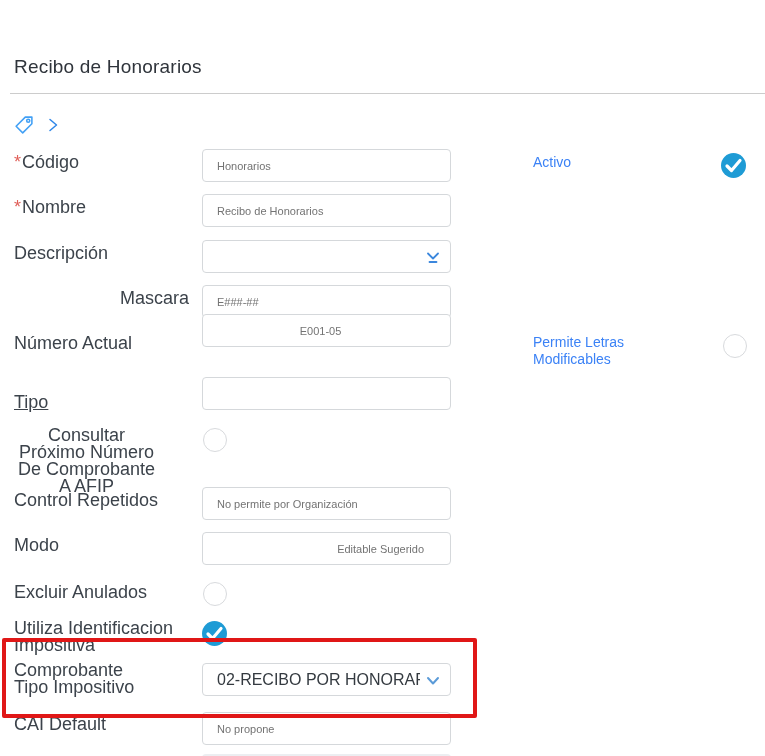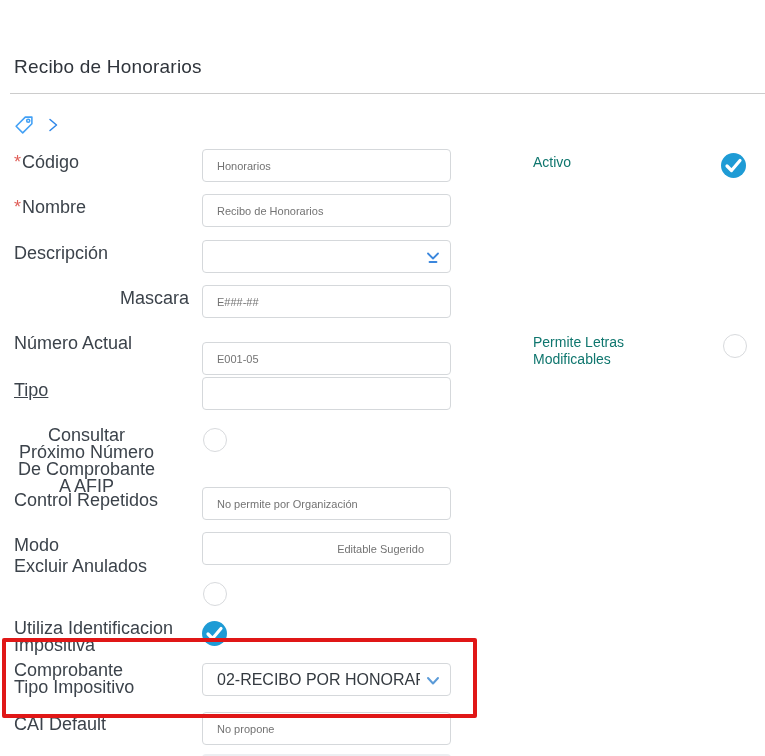--- a/index.html
+++ b/index.html
@@ -7,21 +7,21 @@
   body { font-family:"Liberation Sans", sans-serif; }
   .screen { position:relative; width:765px; height:756px; background:#fff; overflow:hidden;margin-top:46px; }
 
   .title { position:absolute; left:14px; top:10px; font-size:19px; color:#2f343b; letter-spacing:.2px; }
   .divider { position:absolute; left:10px; right:0; top:47px; height:1px; background:#cccccc; }
 
   .toolbar-icon { position:absolute; display:inline-block; cursor:pointer; }
 
   .lbl { position:absolute; left:14px; width:175px; font-size:18px; line-height:17px; color:#3c434b; }
   .lbl.narrow { width:145px; }
-  .lbl-r { position:absolute; left:533px; width:170px; font-size:14px; line-height:17px; color:#0f766e; }
+  .lbl-r { position:absolute; left:533px; width:170px; font-size:14px; line-height:17px; color:#3b82f6; }
   .req { color:#e0605a; margin-right:1px; }
 
   .txt {
     position:absolute; left:202px; width:249px; height:33px;
     border:1px solid #d5d8db; border-radius:4px; background:#fff;
     font-family:"Liberation Sans", sans-serif; font-size:11px; color:#737373;
     padding:0 26px 0 14px; outline:none;
   }
   .sel {
     position:absolute; left:202px; width:249px; height:33px;
@@ -86,35 +86,35 @@
         <polyline points="4,4.5 9,9.5 14,4.5"></polyline>
         <line x1="5.5" y1="13" x2="12.5" y2="13"></line>
       </svg>
     </span>
   </div>
 
   <label class="lbl" style="top:244px;text-align:right;">Mascara</label>
   <input class="txt" style="top: 239px;" value="E###-##">
 
   <label class="lbl" style="top:289px;">Número Actual</label>
-  <input class="txt" style="top: 296px;" value="E001-05">
+  <input class="txt" style="top: 268px; text-align: center;" value="E001-05">
 
-  <label class="lbl" style="top:336px;text-decoration:underline;">Tipo</label>
+  <label class="lbl" style="top:348px;text-decoration:underline;">Tipo</label>
   <input class="txt" style="top: 331px;" value="">
 
   <label class="lbl narrow" style="top:381px;text-align:center;">Consultar Próximo Número De Comprobante A AFIP</label>
   <span class="chk off" style="left:203px; top:382px;"></span>
 
   <label class="lbl" style="top:446px;">Control Repetidos</label>
   <input class="txt" style="top: 441px;" value="No permite por Organización">
 
   <label class="lbl" style="top:491px;">Modo</label>
   <input class="txt" style="top: 486px; text-align: right;" value="Editable Sugerido">
 
-  <label class="lbl" style="top:512px;">Excluir Anulados</label>
+  <label class="lbl" style="top:538px;">Excluir Anulados</label>
   <span class="chk off" style="left:203px; top:536px;"></span>
 
   <label class="lbl" style="top:574px;">Utiliza Identificacion Impositiva</label>
   <span class="chk on" style="left:202px; top:575px;">
     <svg width="25" height="25" viewBox="0 0 25 25" fill="none" stroke="#ffffff" stroke-width="3.2" stroke-linecap="round" stroke-linejoin="round">
       <polyline points="6,13 10.5,17.5 19,7.5"></polyline>
     </svg>
   </span>
 
   <label class="lbl narrow" style="top:616px;">Comprobante Tipo Impositivo</label>

